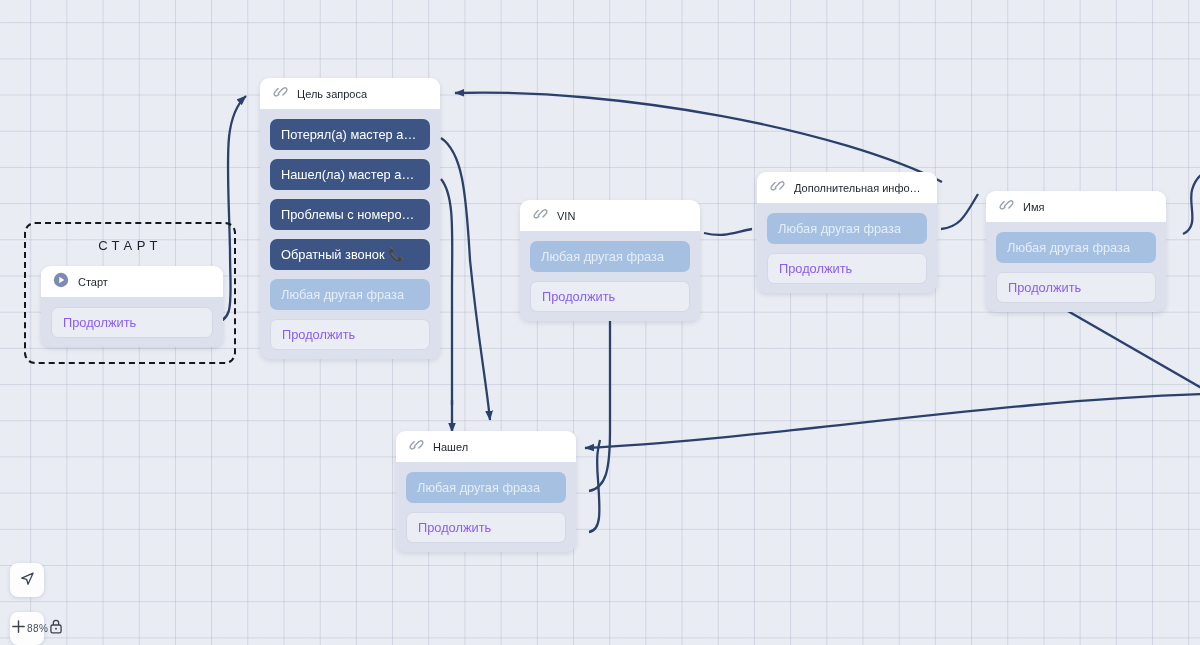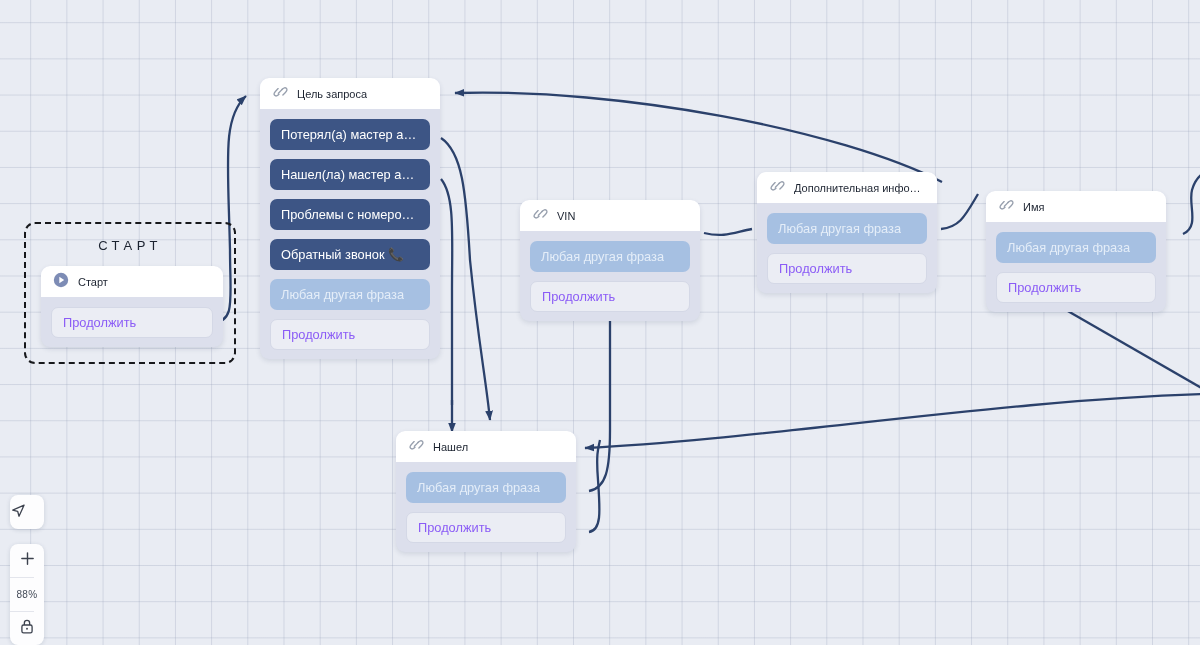--- a/index.html
+++ b/index.html
@@ -90,22 +90,22 @@
   .play-icon { flex: 0 0 auto; }
 
   
   #toolbar { position: absolute; left: 10px; bottom: 0; width: 34px; z-index: 20; }
   .tool-card {
     background: #fdfdfe;
     border-radius: 8px;
     box-shadow: 0 1px 4px rgba(40,55,90,0.16);
     width: 34px;
     display: flex;
-    flex-direction: column;
-    align-items: flex-start;
+    flex-direction: row;
+    align-items: center;
   }
   #tool-nav { height: 34px; justify-content: center; margin-bottom: 15px; }
   #tool-stack { padding: 0; }
   .tool-btn {
     width: 34px; height: 33px;
     display: flex; align-items: center; justify-content: center;
   }
   .tool-sep { width: 24px; height: 1px; background: #e3e5ec; }
   #zoom-level { font-size: 10px; color: #444b58; letter-spacing: .4px; }
 </style>

